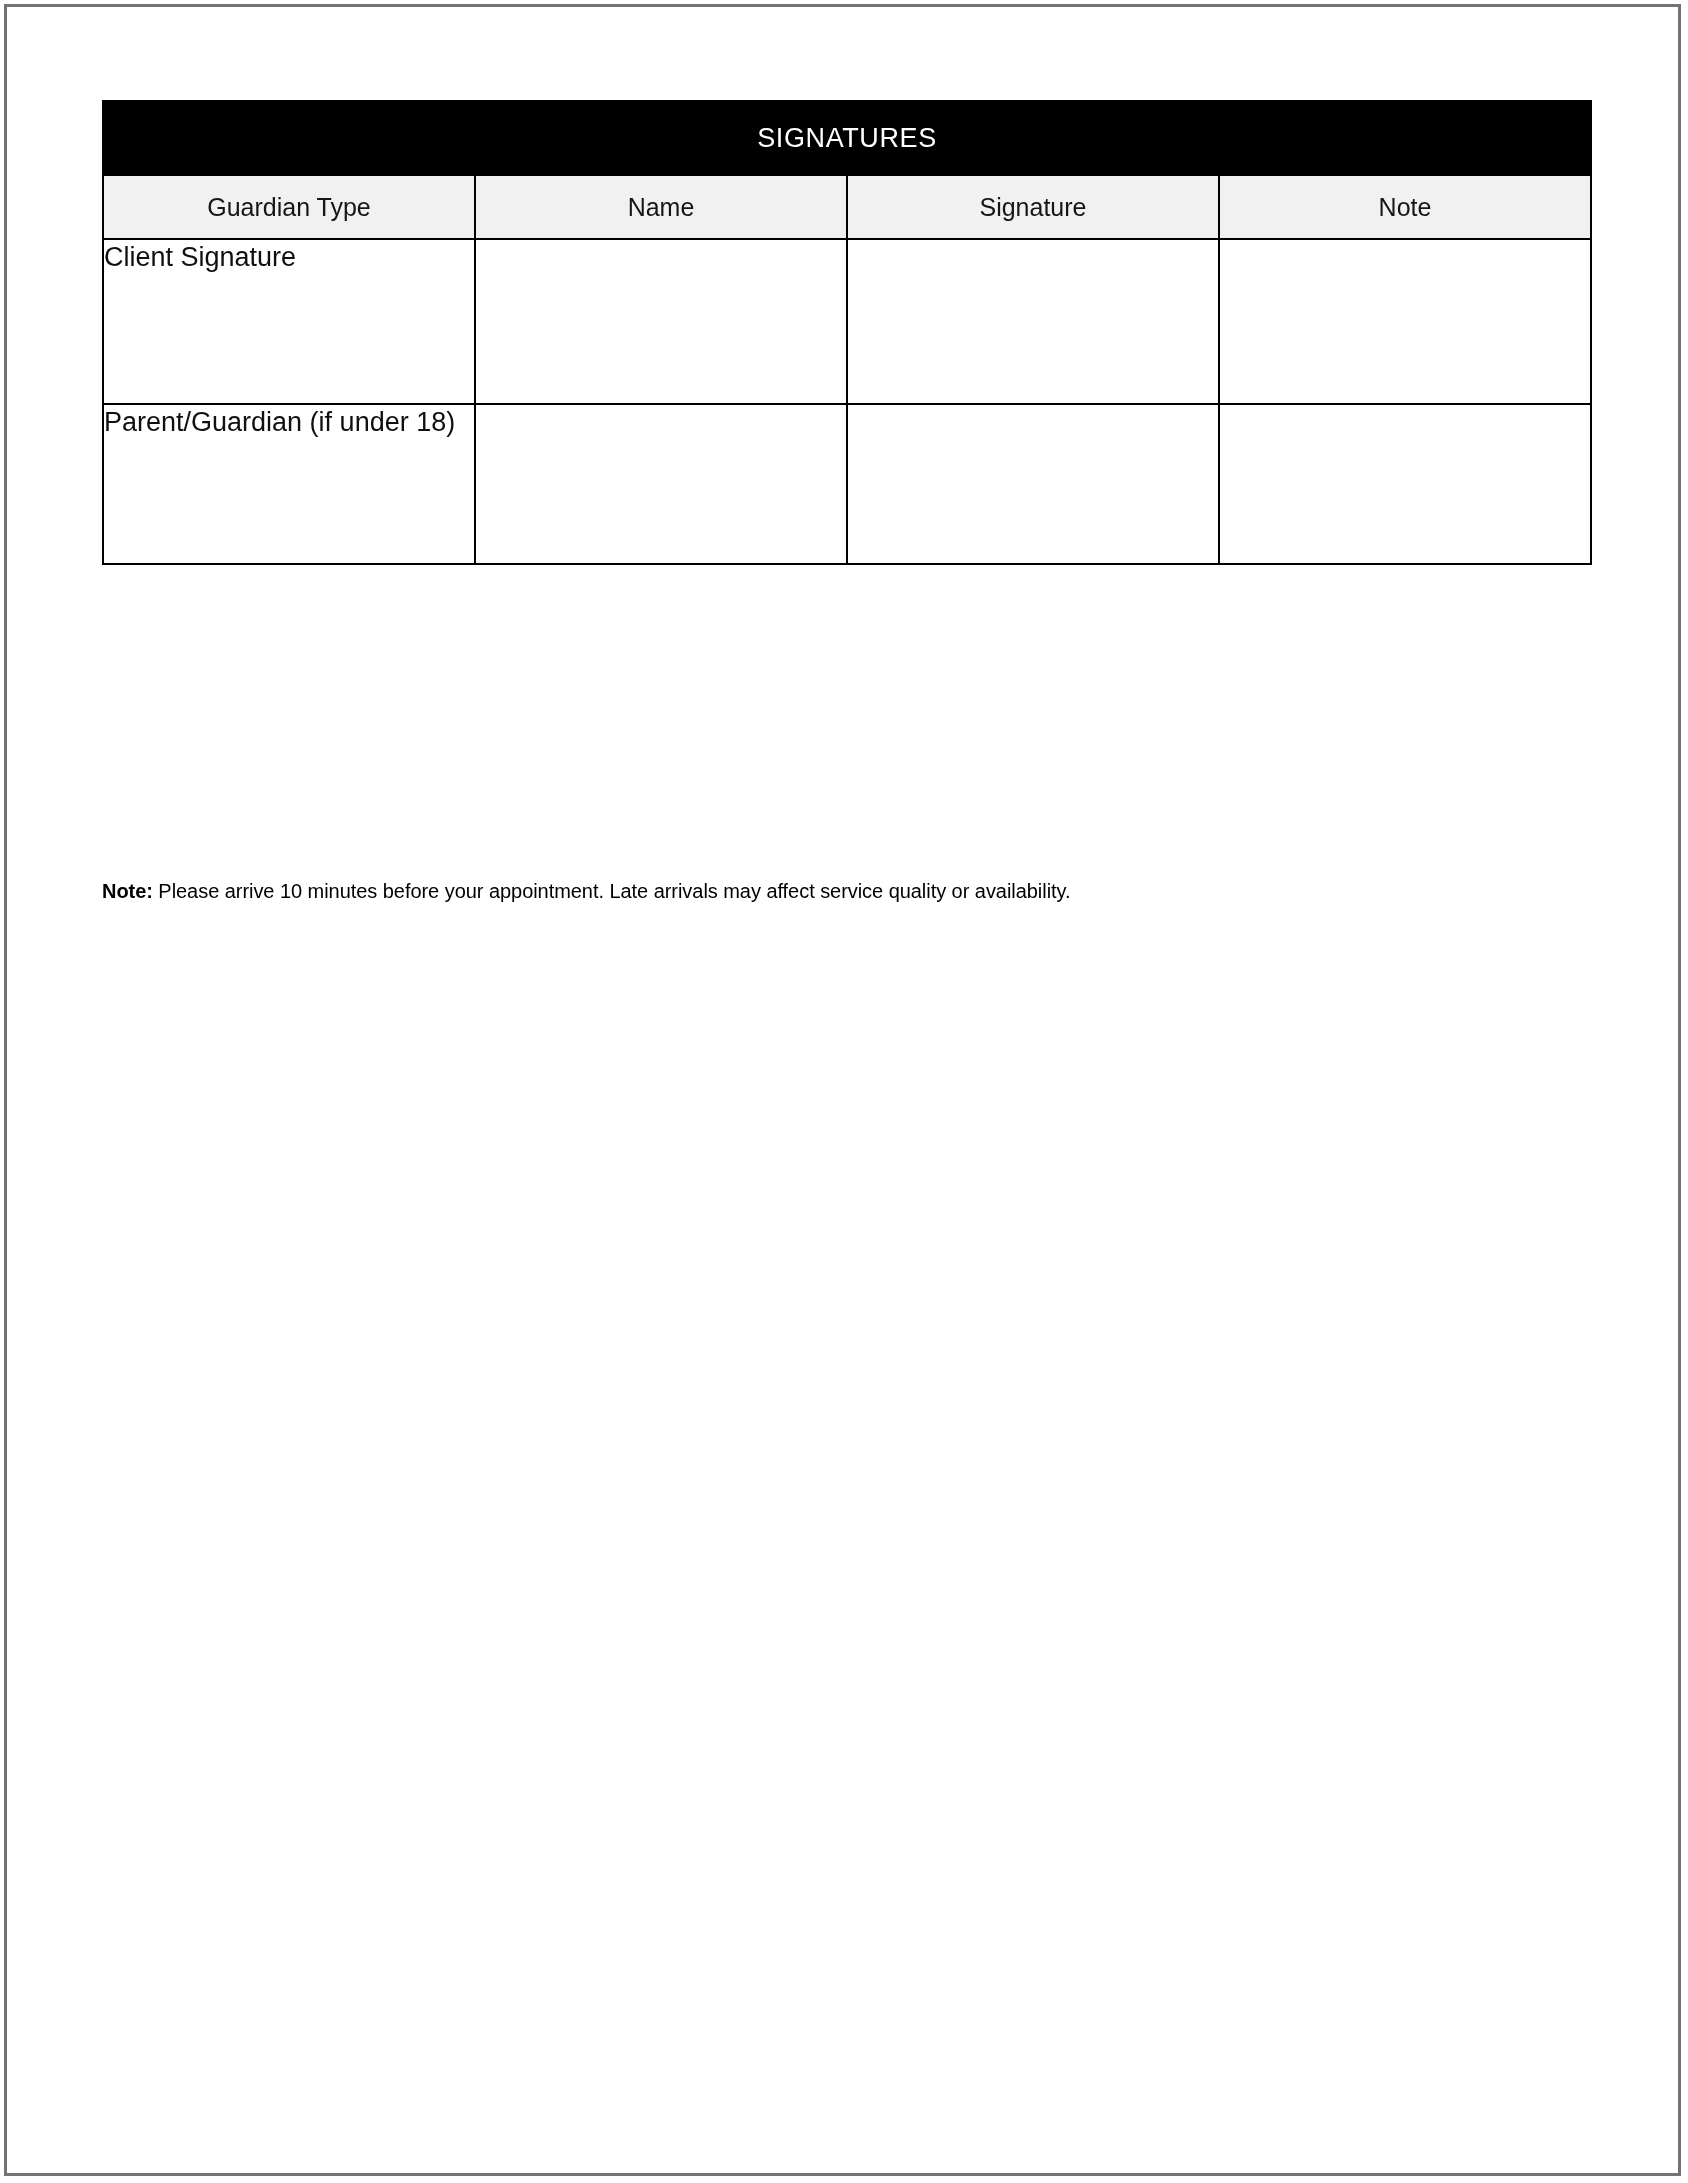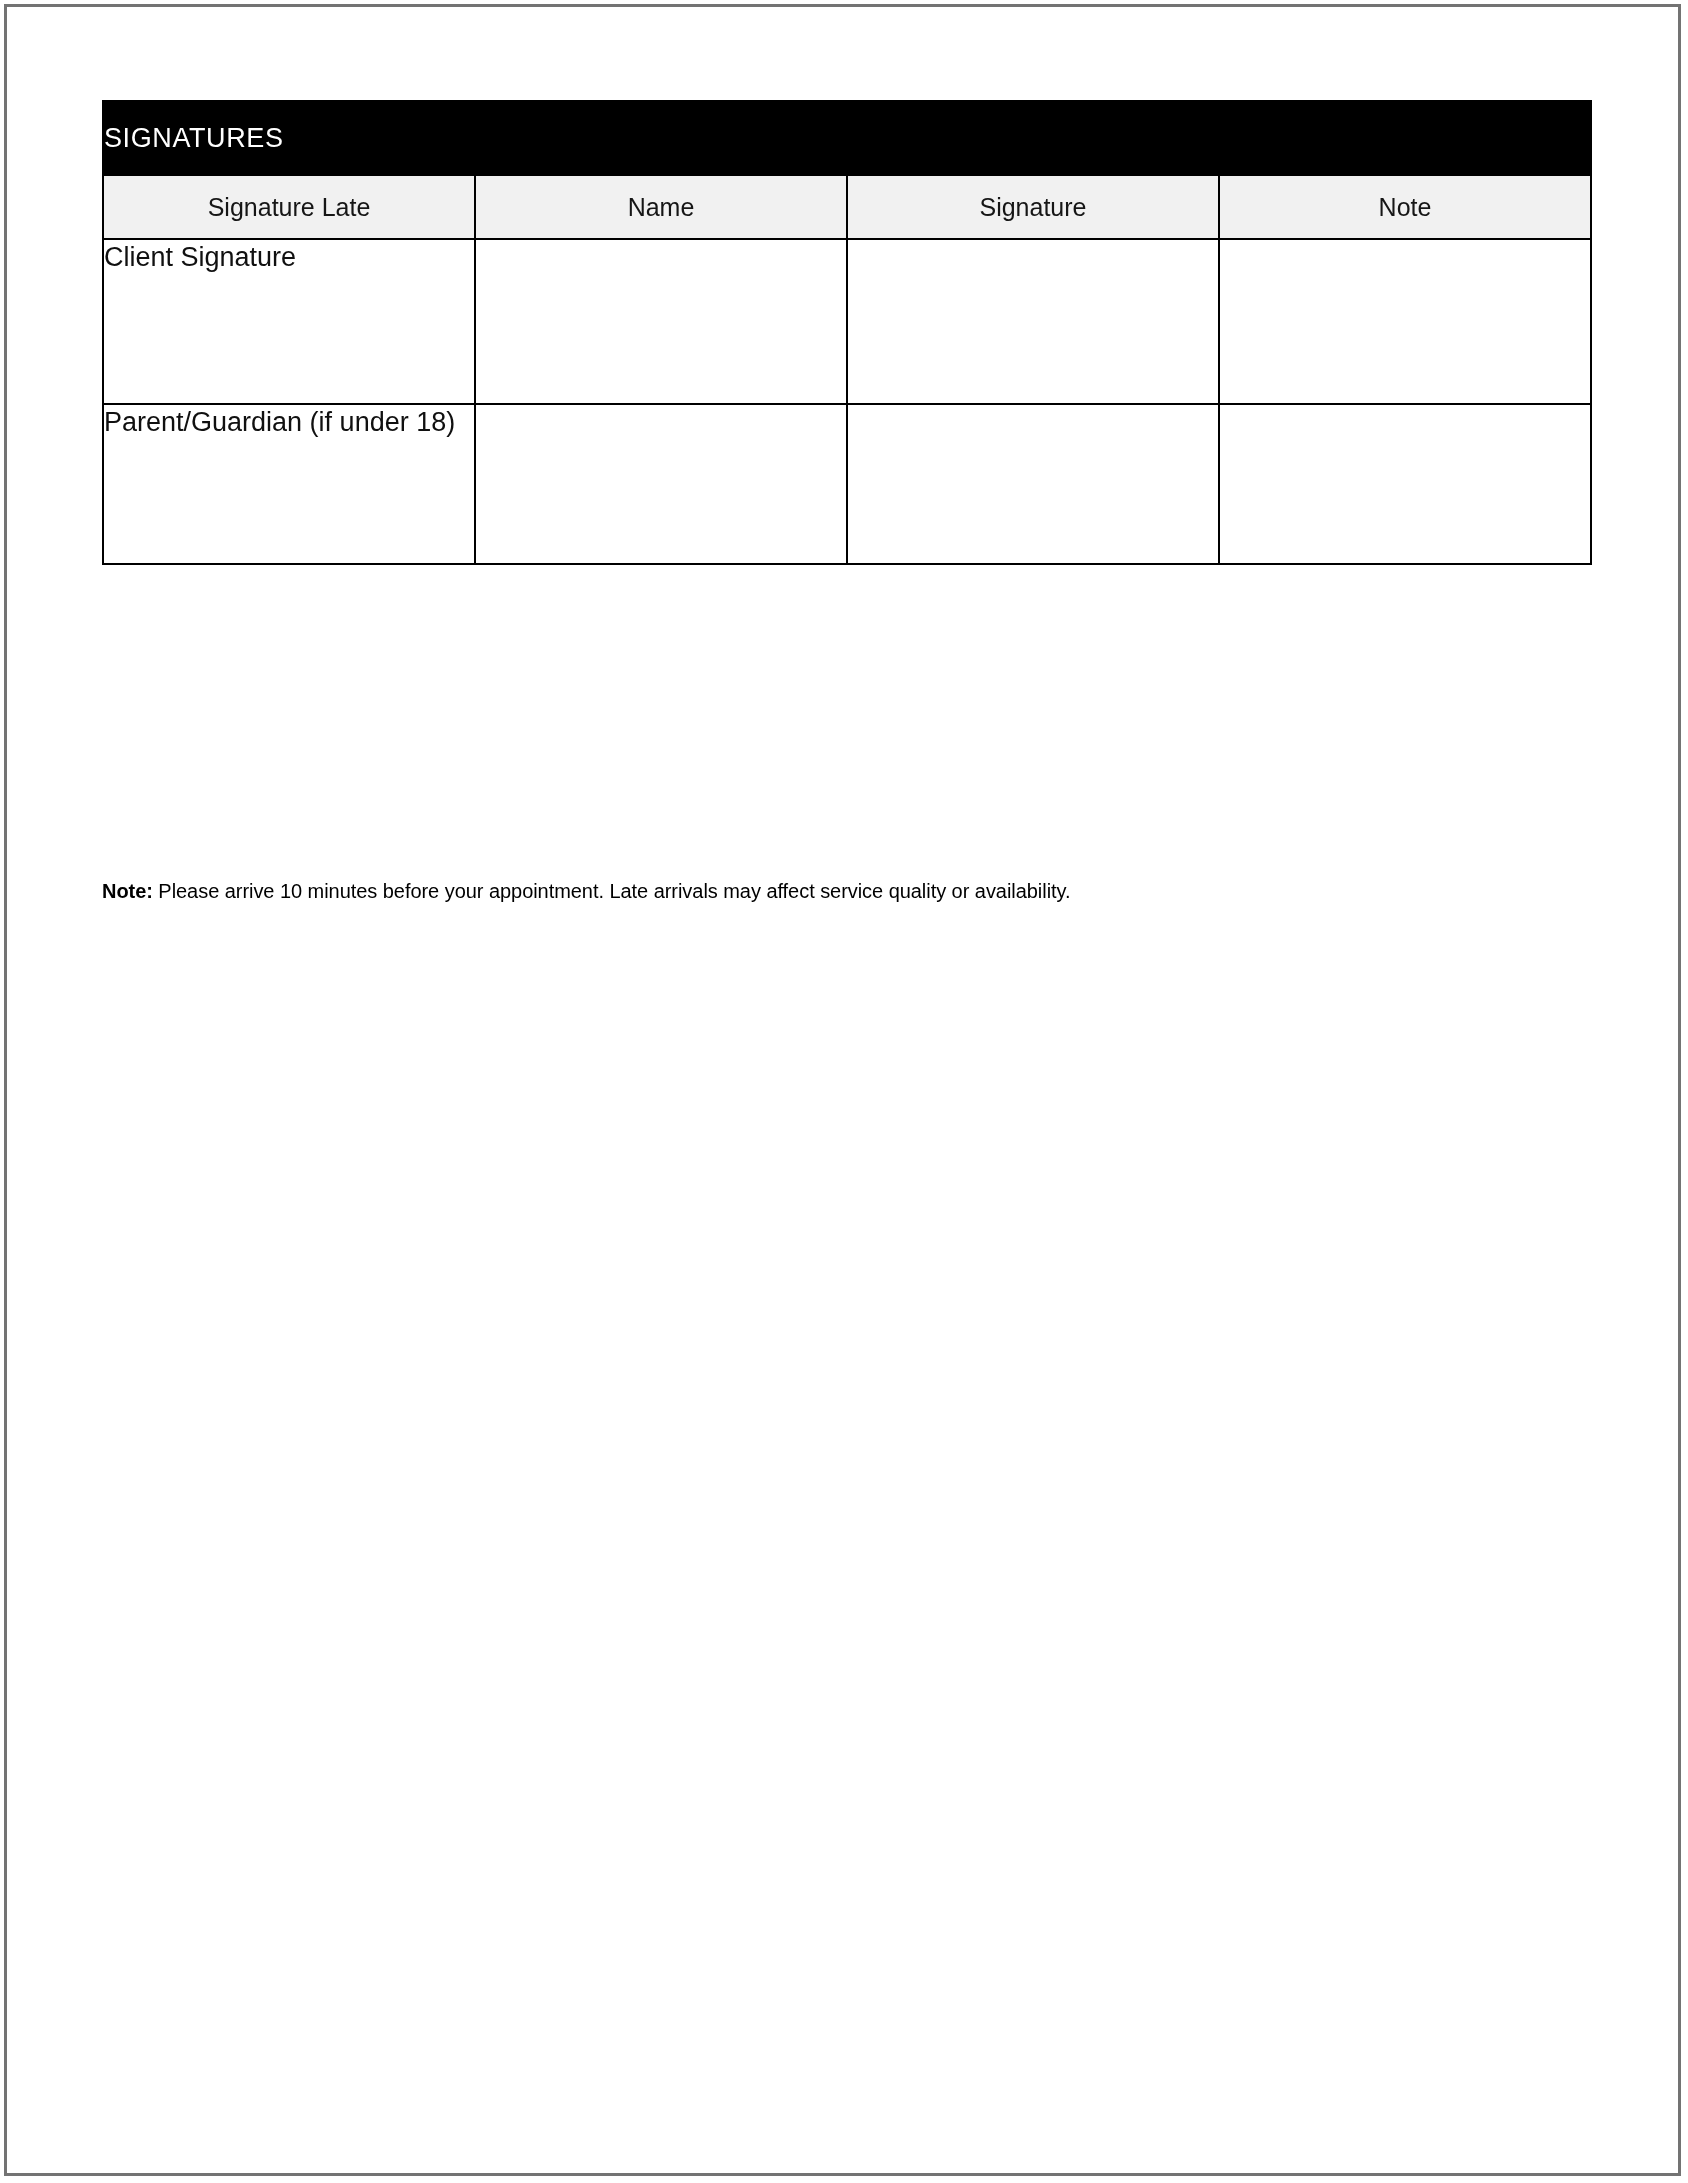--- a/index.html
+++ b/index.html
@@ -50,21 +50,21 @@
   table.sig-table th {
     border: 2px solid #000000;
     padding: 0;
     vertical-align: top;
   }
 
   
   .banner-cell {
     background: #000000;
     color: #ffffff;
-    text-align: left;
+    text-align: center;
     vertical-align: middle !important;
     height: 72px;
     font-size: 27px;
     font-weight: 400;
     letter-spacing: 0.6px;
     border-bottom: 2px solid #000000 !important;
     margin-left: 36px;
   }
 
   
@@ -117,21 +117,21 @@
   <div class="page-inner">
 
     <div class="sig-table-wrap">
       <table class="sig-table">
         <tbody>
           <tr>
             <td class="banner-cell" colspan="4">SIGNATURES</td>
           </tr>
 
           <tr>
-            <td class="col-head" style="width:324px;">Signature Late</td>
+            <td class="col-head" style="width:324px;">Guardian Type</td>
             <td class="col-head" style="width:479px;">Name</td>
             <td class="col-head" style="width:434px;">Signature</td>
             <td class="col-head" style="width:249px;">Note</td>
           </tr>
 
           <tr class="row-1">
             <td class="label-cell">Client Signature</td>
             <td class="blank-cell"></td>
             <td class="blank-cell"></td>
             <td class="blank-cell"></td>

